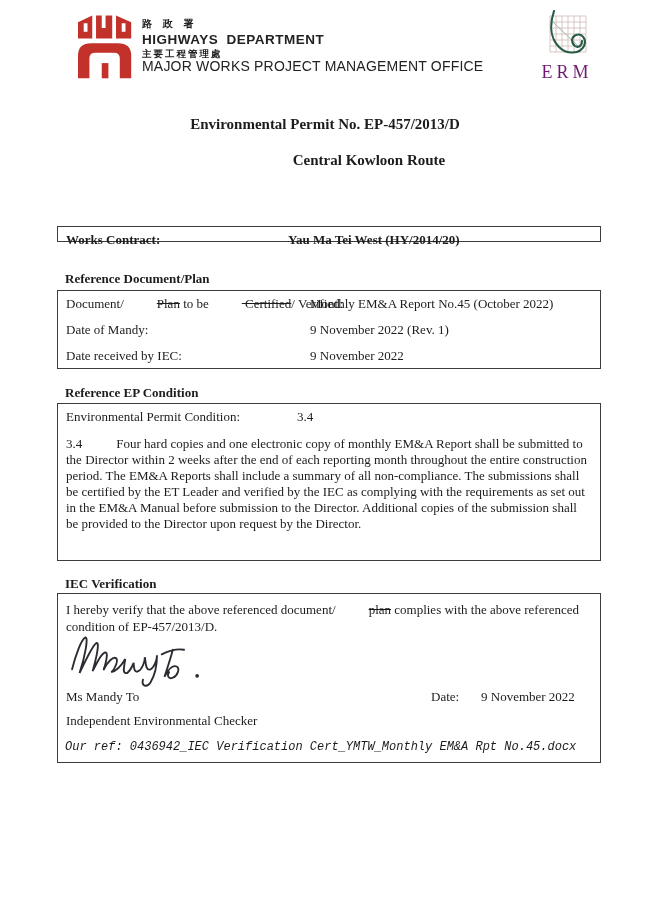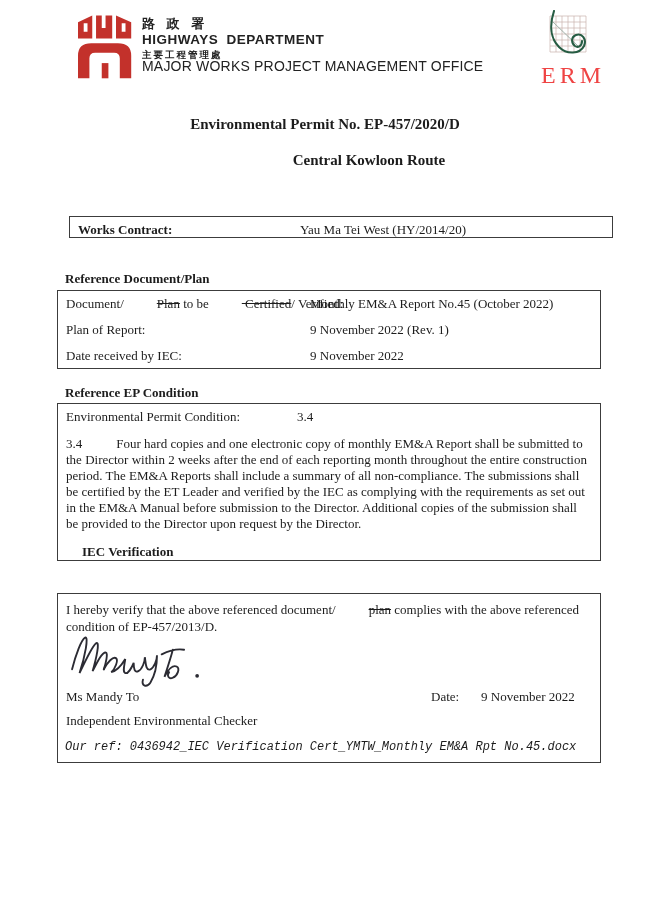--- a/index.html
+++ b/index.html
@@ -4,41 +4,41 @@
 <style>
   html,body{margin:0;padding:0;background:#e8e8e8;}
   .page{
     position:relative;width:650px;height:918px;background:#ffffff;
     margin:0 auto;font-family:"Liberation Serif",serif;color:#1c1c1c;
     overflow:hidden;
   }
   
   .hd-logo{position:absolute;left:78px;top:13px;width:57px;height:66px;}
   .hd-text{position:absolute;left:142px;top:17px;font-family:"Liberation Sans",sans-serif;color:#222;}
-  .hd-cn1{font-size:13px;font-weight:bold;letter-spacing:4px;line-height:14px;}
+  .hd-cn1{font-size:10px;font-weight:bold;letter-spacing:4px;line-height:14px;}
   .hd-en1{font-size:13.5px;font-weight:bold;letter-spacing:.5px;word-spacing:4px;line-height:17px;}
-  .hd-cn2{font-size:9.5px;font-weight:bold;letter-spacing:2px;line-height:13px;}
+  .hd-cn2{font-size:9.5px;font-weight:bold;letter-spacing:2px;line-height:13px;font-family:Liberation Mono, monospace;}
   .hd-en2{font-size:14px;letter-spacing:.2px;line-height:11px;}
   .erm-block{position:absolute;left:541px;top:10px;width:52px;text-align:center;}
   .erm-mark{display:block;margin:0 auto;}
-  .erm-name{font-family:"Liberation Serif",serif;font-size:24px;color:#ef4444;letter-spacing:4px;margin-top:-2px;}
+  .erm-name{font-family:"Liberation Serif",serif;font-size:18px;color:#701a75;letter-spacing:4px;margin-top:-2px;}
   
   .title-line{position:absolute;left:0;width:650px;text-align:center;font-weight:bold;font-size:15px;}
   .t1{top:116px;} .t2{top:152px;margin-left:44px;} .t3{top:188px;}
   
   .box{position:absolute;left:57px;width:544px;border:1px solid #3c3c3c;box-sizing:border-box;font-size:13px;}
-  .works-box{top:216px;height:22px;margin-left:12px;}
+  .works-box{top:226px;height:16px;}
   .sec-heading{position:absolute;left:65px;font-weight:bold;font-size:13px;}
-  .h-refdoc{top:271px;} .h-ep{top:385px;} .h-iec{top:544px;margin-left:17px;}
+  .h-refdoc{top:271px;} .h-ep{top:385px;} .h-iec{top:576px;}
   .refdoc-box{top:290px;height:79px;}
   .ep-box{top:403px;height:158px;}
   .iec-box{top:593px;height:170px;}
   .brow{position:relative;padding:5px 8px 0 8px;height:21px;}
   .brow .val{position:absolute;left:252px;top:5px;white-space:nowrap;}
-  .works-box .brow .val{left:230px;font-weight:normal;}
+  .works-box .brow .val{left:230px;font-weight:bold;}
   .ep-box .brow .val{left:239px;}
   .bold{font-weight:bold;}
   .strike{text-decoration:line-through;margin-left:33px;}
   .clause{padding:6px 8px 0 8px;line-height:16px;}
   .clause-gap{display:inline-block;width:34px;}
   .statement{padding:8px 8px 0 8px;line-height:16.5px;}
   .signature{position:absolute;left:10px;top:38px;}
   .sig-row{position:absolute;left:8px;top:95px;width:528px;height:18px;}
   .sig-date-label{position:absolute;left:365px;top:0;}
   .sig-date-value{position:absolute;left:415px;top:0;white-space:nowrap;}
@@ -88,38 +88,38 @@
             <line x1="6" y1="36" x2="42" y2="36"></line>
           <line x1="6" y1="42" x2="42" y2="42"></line>
         </g>
         <line x1="9" y1="12" x2="34" y2="36" stroke="#8aa096" stroke-width="0.8"></line>
         <path d="M10,1 C5,16 7,29 15,37 C23,45 36,44 40,36 C43,29 38,23 32,25 C27,27 27,33 31,36 C34,38 38,36 38,31" fill="none" stroke="#265c43" stroke-width="2.1" stroke-linecap="round"></path>
       </svg>
     </span>
     <div class="erm-name">ERM</div>
   </div>
 
-  <div class="title-line t1">Environmental Permit No. EP-457/2020/D</div>
+  <div class="title-line t1">Environmental Permit No. EP-457/2013/D</div>
   <div class="title-line t2">Central Kowloon Route</div>
 
   <div class="box works-box">
     <div class="brow">
       <span class="bold">Works Contract:</span>
       <span class="val">Yau Ma Tei West (HY/2014/20)</span>
     </div>
   </div>
 
   <div class="sec-heading h-refdoc">Reference Document/Plan</div>
   <div class="box refdoc-box">
     <div class="brow">
       <span><span>Document/</span><span class="strike">Plan</span><span> to be</span><span class="strike"> Certified</span><span>/ Verified:</span></span>
       <span class="val">Monthly EM&amp;A Report No.45 (October 2022)</span>
     </div>
     <div class="brow">
-      <span>Plan of Report:</span>
+      <span>Date of Mandy:</span>
       <span class="val">9 November 2022 (Rev. 1)</span>
     </div>
     <div class="brow">
       <span>Date received by IEC:</span>
       <span class="val">9 November 2022</span>
     </div>
   </div>
 
   <div class="sec-heading h-ep">Reference EP Condition</div>
   <div class="box ep-box">

